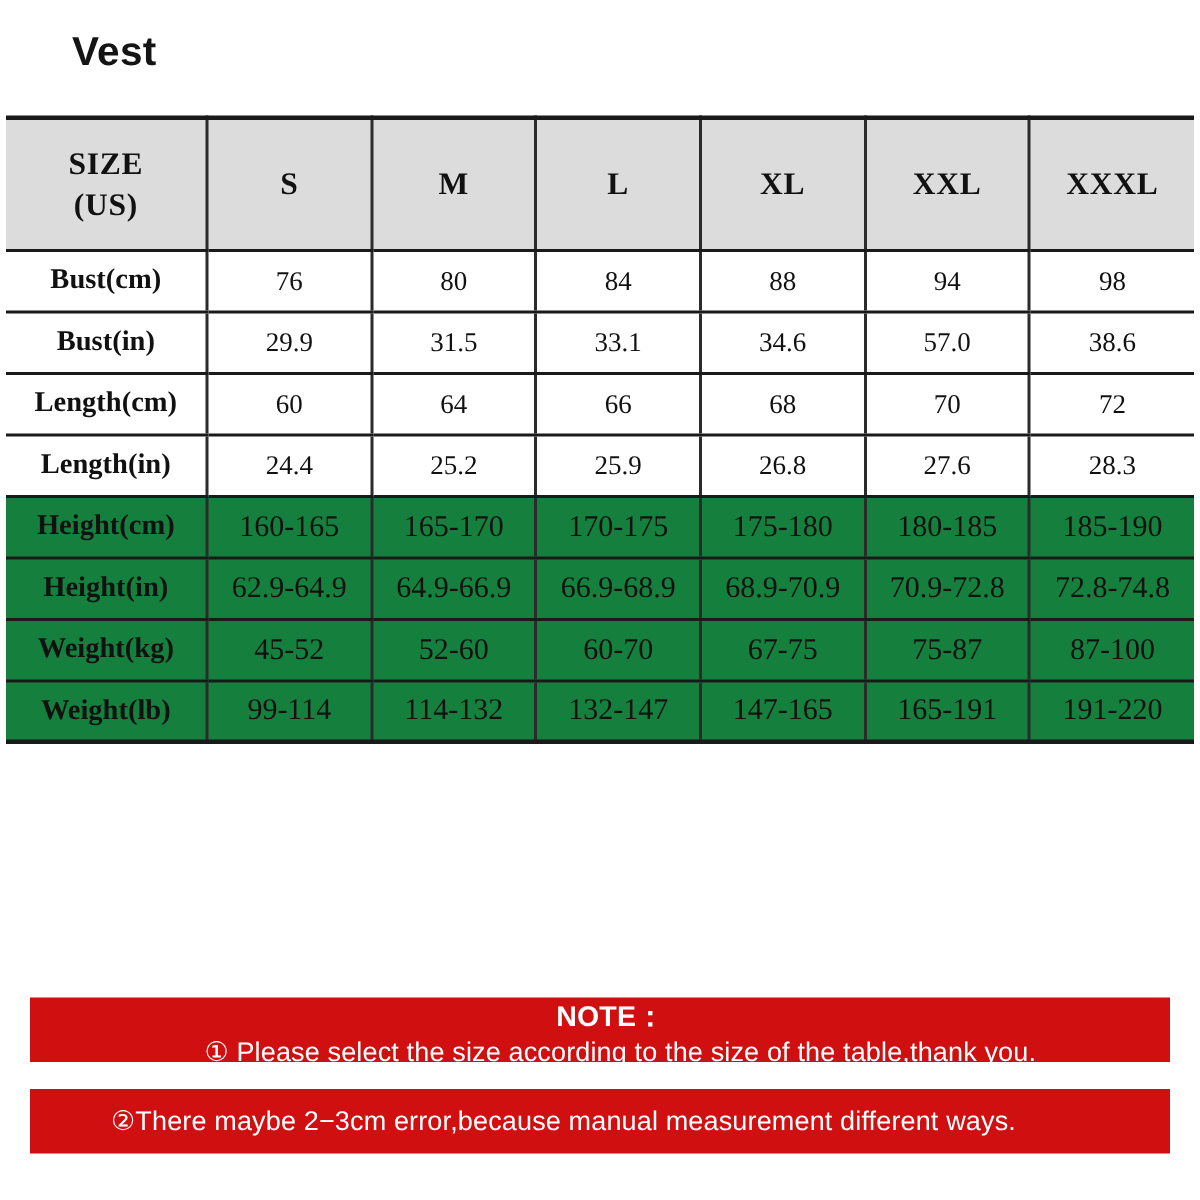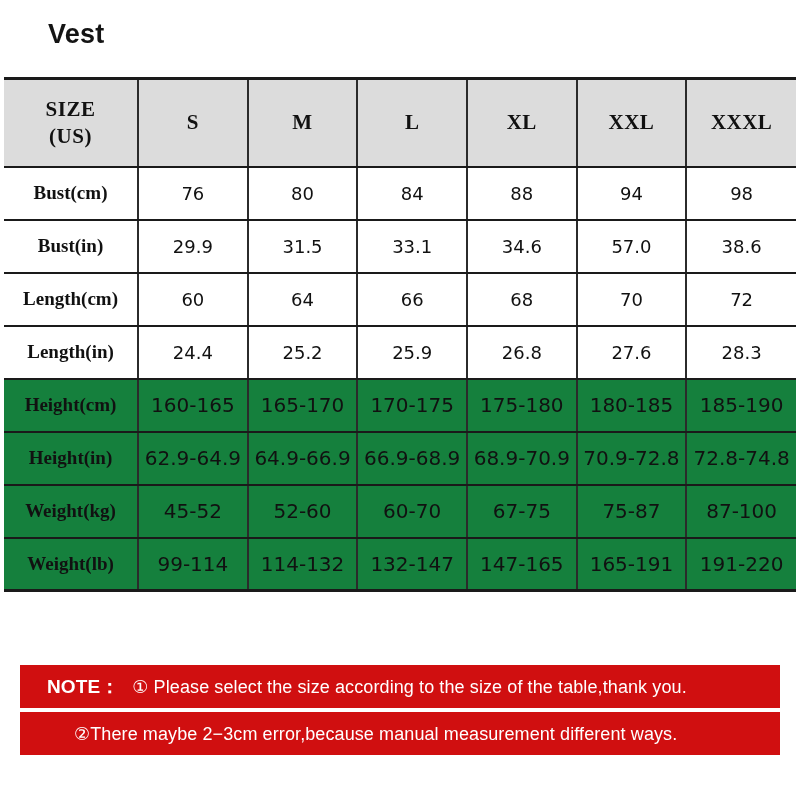--- a/index.html
+++ b/index.html
@@ -78,21 +78,21 @@
   }
   td.size-head {
     color: #e02020;
     font-size: 19px;
     font-weight: bold;
     line-height: 27px;
   }
   td.size-head .line2 { display: block; }
 
   
-  tr.data-row td { height: 53px; }
+  tr.data-row td { height: 41px; font-family: Liberation Serif, serif; }
   td.row-label {
     font-size: 19px;
     font-weight: bold;
     color: #111111;
   }
   td.row-value {
     font-family: "DejaVu Sans", "Liberation Sans", sans-serif;
     font-size: 18px;
     font-weight: normal;
     color: #111111;
@@ -113,21 +113,22 @@
     background: #d00f10;
     height: 43px;
     display: flex;
     align-items: center;
     font-size: 18px;
     letter-spacing: 0.1px;
     box-sizing: border-box;
   }
   .note-line.line-1 {
     padding-left: 27px;
-    margin-bottom: 4px;
+    margin-bottom: 18px;
+    flex-direction: column;
   }
   .note-line.line-2 {
     padding-left: 54px;
   }
   .note-label {
     font-weight: bold;
     font-size: 19px;
     margin-right: 13px;
     white-space: nowrap;
   }

